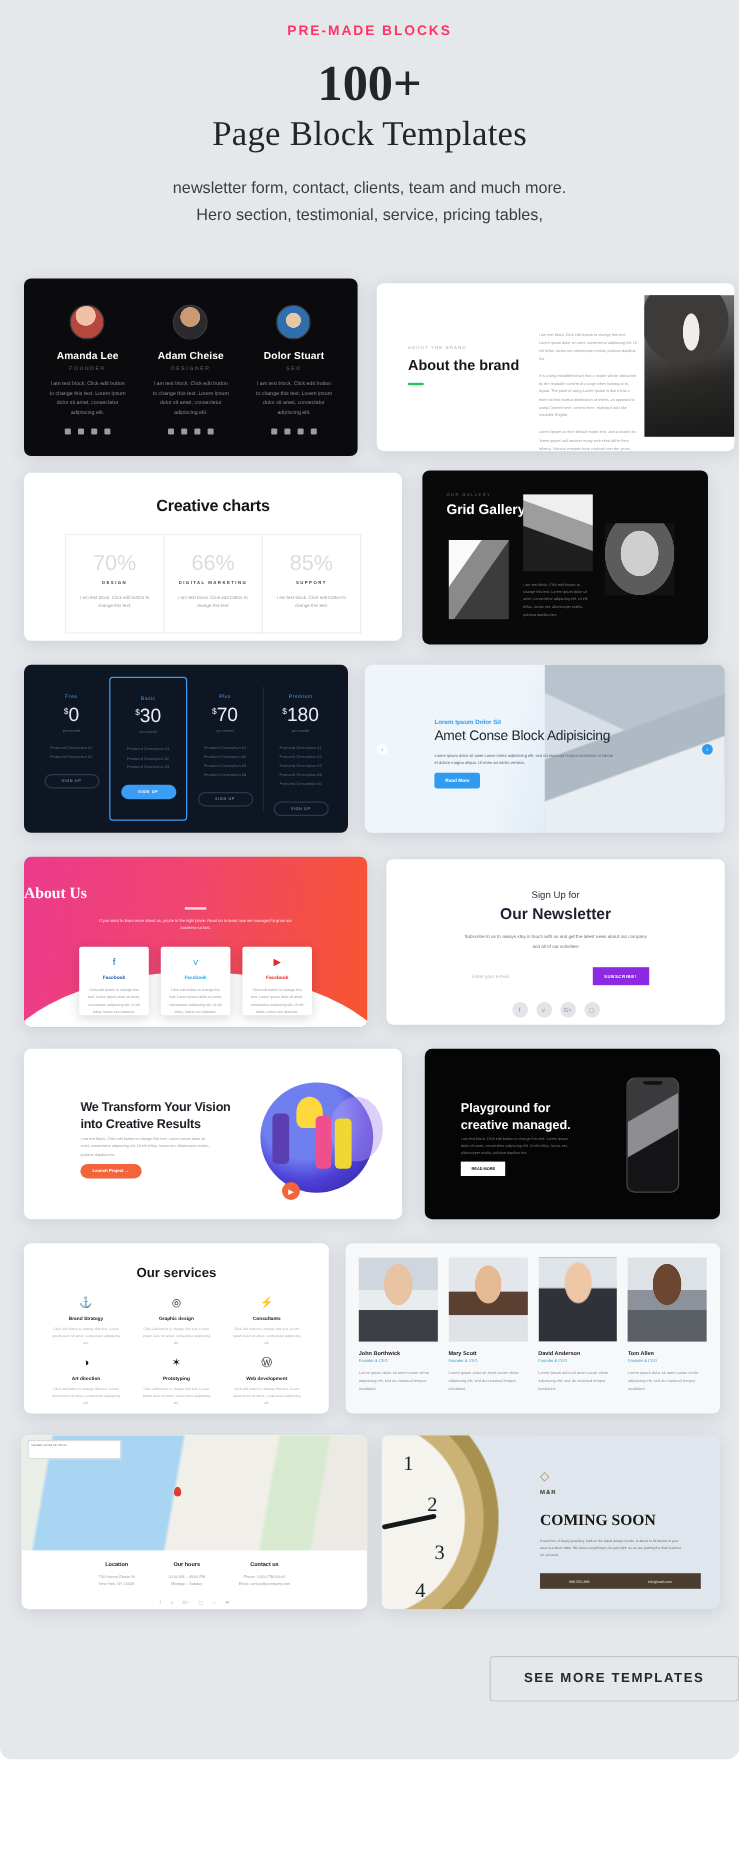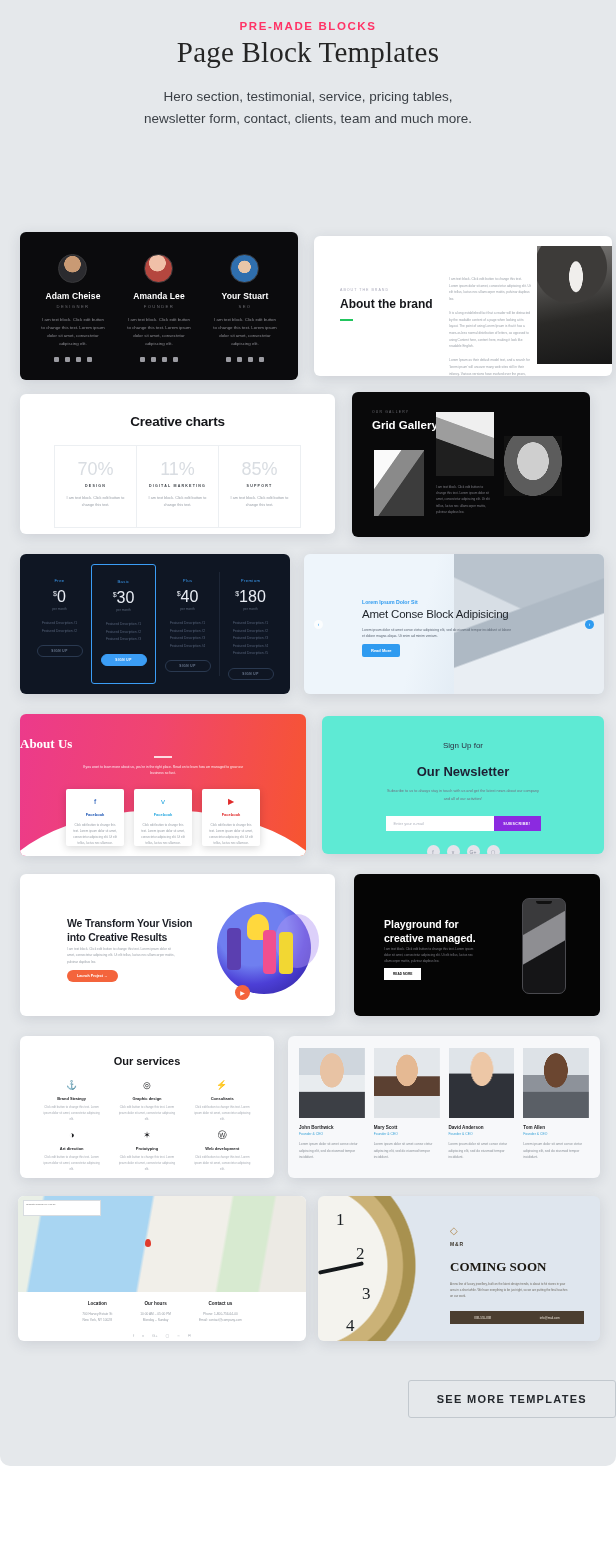--- a/index.html
+++ b/index.html
@@ -157,23 +157,23 @@
   .ab-copy { position:absolute; left:60px; right:60px; top:50px; text-align:center;
              color:rgba(255,255,255,.88); font-size:3.4px; line-height:1.9;}
   .ab-cards { position:absolute; left:0; right:0; top:75px; display:flex; justify-content:center; gap:10px;}
   .ab-c { width:58px; height:57px; background:#fff; border-radius:2px;
           box-shadow:0 2px 9px rgba(0,0,0,.16); text-align:center; padding-top:9px;}
   .ab-ic { font-size:8px; line-height:1; }
   .ab-nm { font-size:4px; font-weight:bold; margin-top:6px; }
   .ab-tx { font-size:3px; color:#9aa0a8; line-height:2; margin-top:5px; padding:0 7px;}
 
   
-  .c-news { left:322px; top:484px; width:282px; height:138px; background:#5eead4; }
+  .c-news { left:322px; top:484px; width:282px; height:138px; background:#ffffff; }
   .nw-k { text-align:center; font-size:8px; color:#2d2f42; padding-top:25px; }
-  .nw-t { text-align:center; font-size:13px; font-weight:bold; color:#1d1f33; margin-top:14px;}
+  .nw-t { text-align:center; font-size:13px; font-weight:bold; color:#1d1f33; margin-top:4px;}
   .nw-c { text-align:center; font-size:3.8px; color:#6d7180; line-height:2; margin-top:9px; padding:0 62px;}
   .nw-form { display:flex; justify-content:center; margin-top:13px; }
   .nw-in { width:108px; height:15px; background:#fff; display:flex; align-items:center;
            padding-left:8px; font-size:4px; color:#b0b4bf; }
   .nw-b { width:47px; height:15px; background:#8b2ae0; color:#fff; font-size:3.6px; font-weight:bold;
           display:flex; align-items:center; justify-content:center; letter-spacing:.5px;}
   .nw-soc { display:flex; justify-content:center; gap:7px; margin-top:14px; }
   .nw-soc div { width:13px; height:13px; border-radius:50%; background:#e4e3ea; color:#8d91a0;
                 font-size:5px; display:flex; align-items:center; justify-content:center; }
 
@@ -276,58 +276,59 @@
   }
 </style>
 </head>
 <body>
 
 <div class="page">
  <div class="section">
 
   <div class="header">
     <div class="eyebrow">PRE-MADE BLOCKS</div>
+    <div class="h-big">100+</div>
     <div class="h-sub">Page Block Templates</div>
     <div class="h-desc">
+      <div>newsletter form, contact, clients, team and much more.</div>
       <div>Hero section, testimonial, service, pricing tables,</div>
-      <div>newsletter form, contact, clients, team and much more.</div>
     </div>
   </div>
 
   <div class="grid">
 
    <div class="card c-team">
      <div class="team-row">
+       <div class="tm">
+         <div class="tm-av av1"></div>
+         <div class="tm-name">Amanda Lee</div>
+         <div class="tm-role">FOUNDER</div>
+         <div class="tm-txt">I am text block. Click edit button to change this text. Lorem ipsum dolor sit amet, consectetur adipiscing elit.</div>
+         <div class="tm-soc">
+                <i></i>
+                <i></i>
+                <i></i>
+                <i></i>
+              </div>
+       </div>
        <div class="tm">
          <div class="tm-av av2"></div>
          <div class="tm-name">Adam Cheise</div>
          <div class="tm-role">DESIGNER</div>
          <div class="tm-txt">I am text block. Click edit button to change this text. Lorem ipsum dolor sit amet, consectetur adipiscing elit.</div>
          <div class="tm-soc">
                 <i></i>
                 <i></i>
                 <i></i>
                 <i></i>
               </div>
        </div>
        <div class="tm">
-         <div class="tm-av av1"></div>
-         <div class="tm-name">Amanda Lee</div>
-         <div class="tm-role">FOUNDER</div>
-         <div class="tm-txt">I am text block. Click edit button to change this text. Lorem ipsum dolor sit amet, consectetur adipiscing elit.</div>
-         <div class="tm-soc">
-                <i></i>
-                <i></i>
-                <i></i>
-                <i></i>
-              </div>
-       </div>
-       <div class="tm">
          <div class="tm-av av3"></div>
-         <div class="tm-name">Your Stuart</div>
+         <div class="tm-name">Dolor Stuart</div>
          <div class="tm-role">SEO</div>
          <div class="tm-txt">I am text block. Click edit button to change this text. Lorem ipsum dolor sit amet, consectetur adipiscing elit.</div>
          <div class="tm-soc">
                 <i></i>
                 <i></i>
                 <i></i>
                 <i></i>
               </div>
        </div>
      </div>
@@ -351,21 +352,21 @@
 
    <div class="card c-charts">
      <div class="ch-title">Creative charts</div>
      <div class="ch-row">
        <div class="ch-box">
          <div class="ch-pct">70%</div>
          <div class="ch-lbl">DESIGN</div>
          <div class="ch-txt">I am text block. Click edit button to change this text.</div>
        </div>
        <div class="ch-box">
-         <div class="ch-pct">11%</div>
+         <div class="ch-pct">66%</div>
          <div class="ch-lbl">DIGITAL MARKETING</div>
          <div class="ch-txt">I am text block. Click edit button to change this text.</div>
        </div>
        <div class="ch-box">
          <div class="ch-pct">85%</div>
          <div class="ch-lbl">SUPPORT</div>
          <div class="ch-txt">I am text block. Click edit button to change this text.</div>
        </div>
      </div>
    </div>
@@ -397,21 +398,21 @@
          <div class="pr-per">per month</div>
          <div class="pr-feat">
            <div>Featured Description #1</div>
            <div>Featured Description #2</div>
            <div>Featured Description #3</div>
          </div>
          <div class="pr-btn">SIGN UP</div>
        </div>
        <div class="pr-col">
          <div class="pr-name">Plus</div>
-         <div class="pr-amt"><sup>$</sup><span>40</span></div>
+         <div class="pr-amt"><sup>$</sup><span>70</span></div>
          <div class="pr-per">per month</div>
          <div class="pr-feat">
            <div>Featured Description #1</div>
            <div>Featured Description #2</div>
            <div>Featured Description #3</div>
            <div>Featured Description #4</div>
          </div>
          <div class="pr-btn">SIGN UP</div>
        </div>
        <div class="pr-col">

